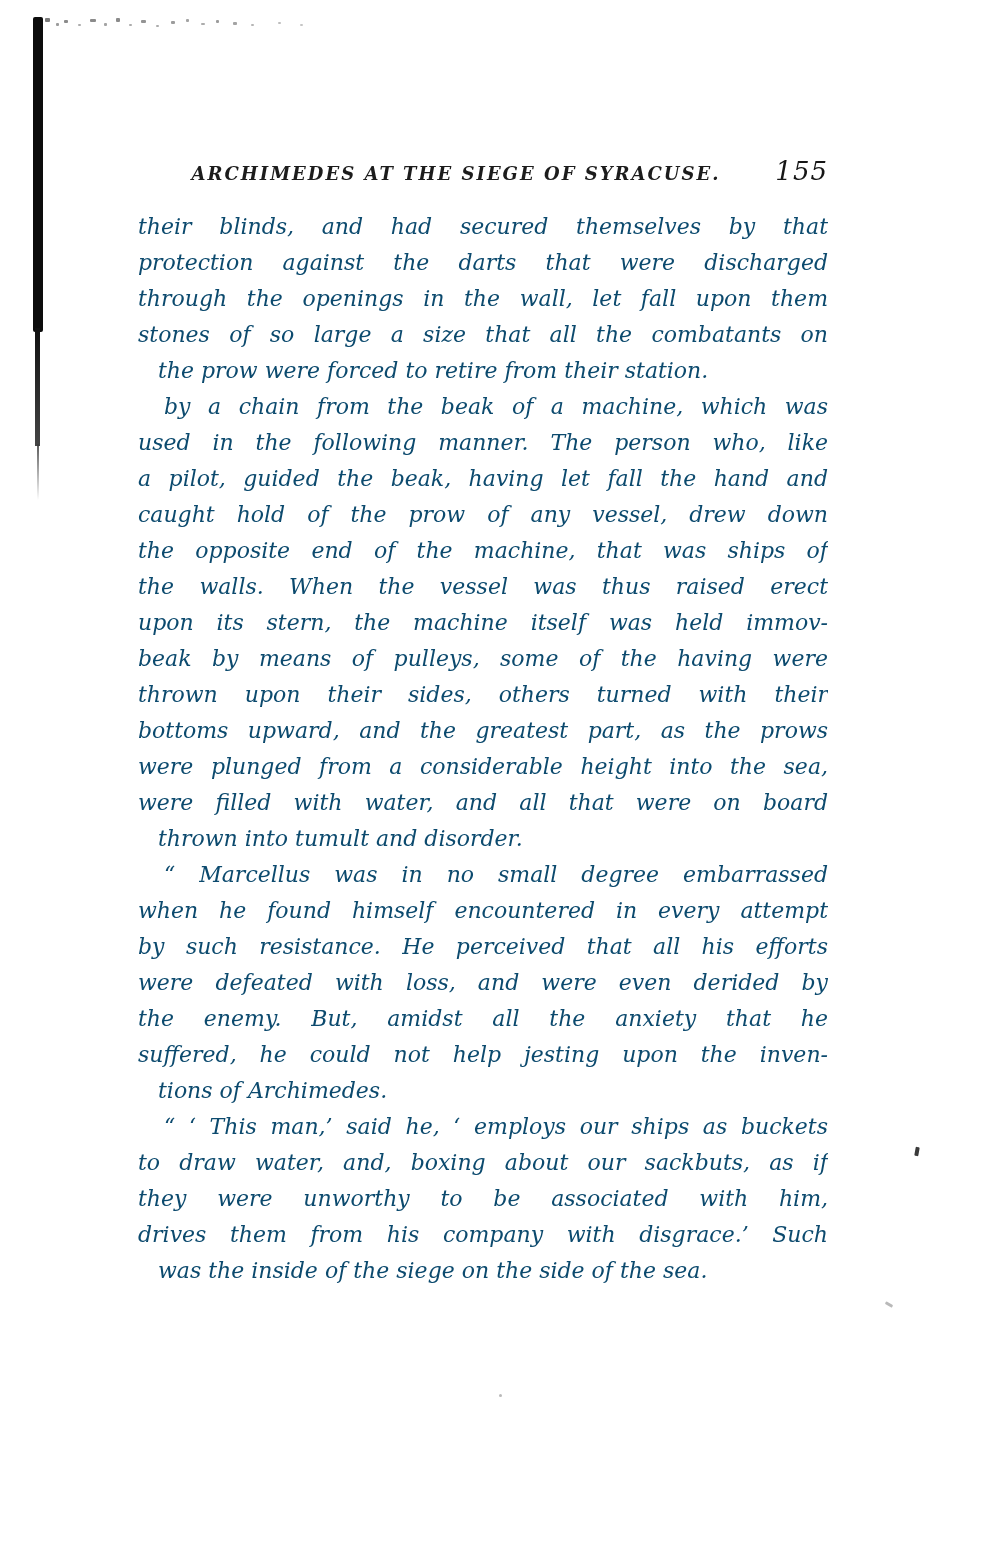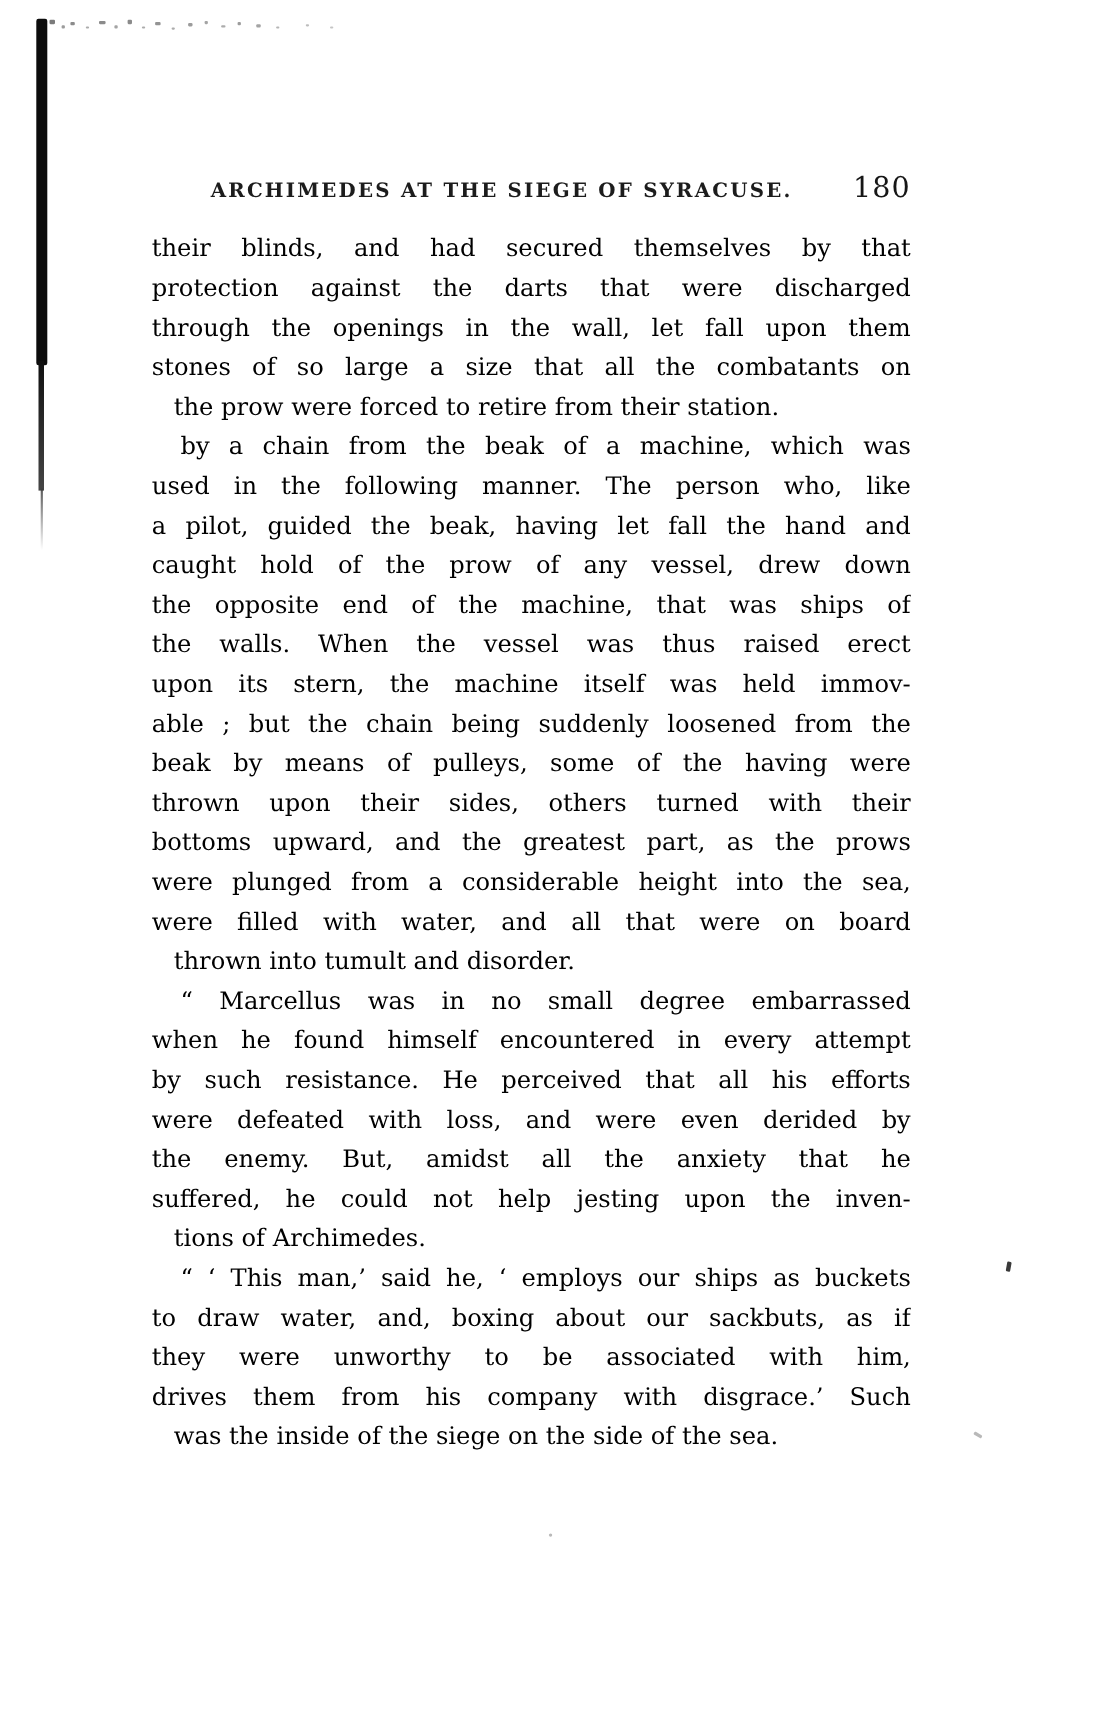--- a/index.html
+++ b/index.html
@@ -8,20 +8,21 @@
     background: #ffffff;
   }
   .page {
     position: relative;
     width: 1000px;
     height: 1559px;
     background: #ffffff;
     overflow: hidden;
     font-family: "DejaVu Serif", serif;
     color: #161616;
+    font-style: italic;
   }
 
   
   .running-head {
     position: absolute;
     left: 138px;
     top: 156px;
     width: 690px;
     height: 34px;
   }
@@ -54,21 +55,21 @@
     width: 690px;
   }
   .para { margin: 0; padding: 0; }
   .line {
     font-size: 22px;
     line-height: 36px;
     height: 36px;
     overflow: hidden;
     text-align: justify;
     text-align-last: justify;
-    color: #000000;
+    color: #0c4a6e;
   }
   .line.last { text-align-last: left; margin-left: 20px; }
   .para.indent .line:first-child { text-indent: 26px; }
 
   
   .bar-solid {
     position: absolute;
     left: 33px;
     top: 17px;
     width: 10px;
@@ -155,40 +156,39 @@
     <i class="sp" style="left:201px;top:23px;width:4px;height:2px;opacity:.5"></i>
     <i class="sp" style="left:216px;top:20px;width:3px;height:3px;opacity:.6"></i>
     <i class="sp" style="left:233px;top:22px;width:4px;height:3px;opacity:.55"></i>
     <i class="sp" style="left:251px;top:24px;width:3px;height:2px;opacity:.45"></i>
     <i class="sp" style="left:278px;top:22px;width:3px;height:2px;opacity:.4"></i>
     <i class="sp" style="left:300px;top:24px;width:3px;height:2px;opacity:.35"></i>
   </div>
 
   <div class="running-head">
     <span class="head-title">ARCHIMEDES AT THE SIEGE OF SYRACUSE.</span>
-    <span class="folio">180</span>
+    <span class="folio">155</span>
   </div>
 
   <div class="text-block">
       <div class="para">
         <div class="line">their blinds, and had secured themselves by that</div>
         <div class="line">protection against the darts that were discharged</div>
         <div class="line">through the openings in the wall, let fall upon them</div>
         <div class="line">stones of so large a size that all the combatants on</div>
         <div class="line last">the prow were forced to retire from their station.</div>
       </div>
       <div class="para indent">
         <div class="line">by a chain from the beak of a machine, which was</div>
         <div class="line">used in the following manner.  The person who, like</div>
         <div class="line">a pilot, guided the beak, having let fall the hand and</div>
         <div class="line">caught hold of the prow of any vessel, drew down</div>
         <div class="line">the opposite end of the machine, that was ships of</div>
         <div class="line">the walls.  When the vessel was thus raised erect</div>
         <div class="line">upon its stern, the machine itself was held immov-</div>
-        <div class="line">able ; but the chain being suddenly loosened from the</div>
         <div class="line">beak by means of pulleys, some of the having were</div>
         <div class="line">thrown upon their sides, others turned with their</div>
         <div class="line">bottoms upward, and the greatest part, as the prows</div>
         <div class="line">were plunged from a considerable height into the sea,</div>
         <div class="line">were filled with water, and all that were on board</div>
         <div class="line last">thrown into tumult and disorder.</div>
       </div>
       <div class="para indent">
         <div class="line">“ Marcellus was in no small degree embarrassed</div>
         <div class="line">when he found himself encountered in every attempt</div>

